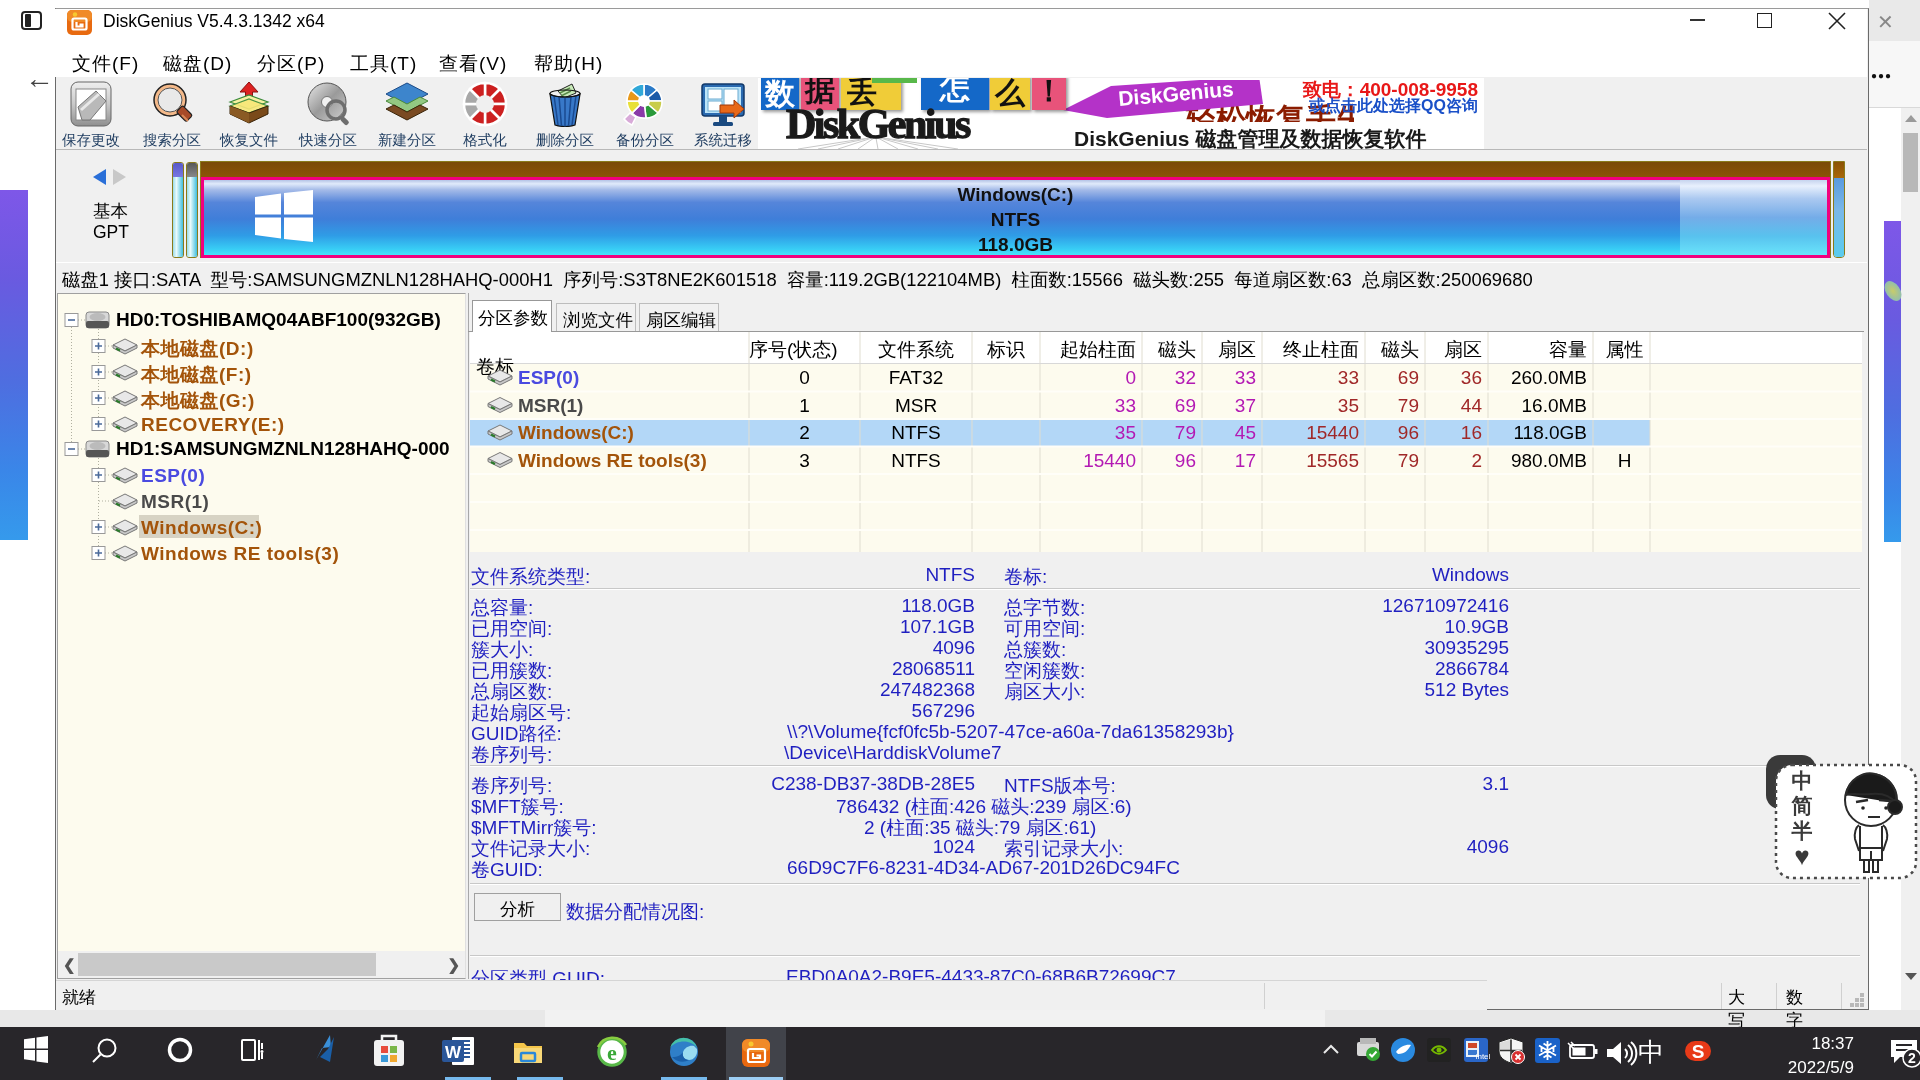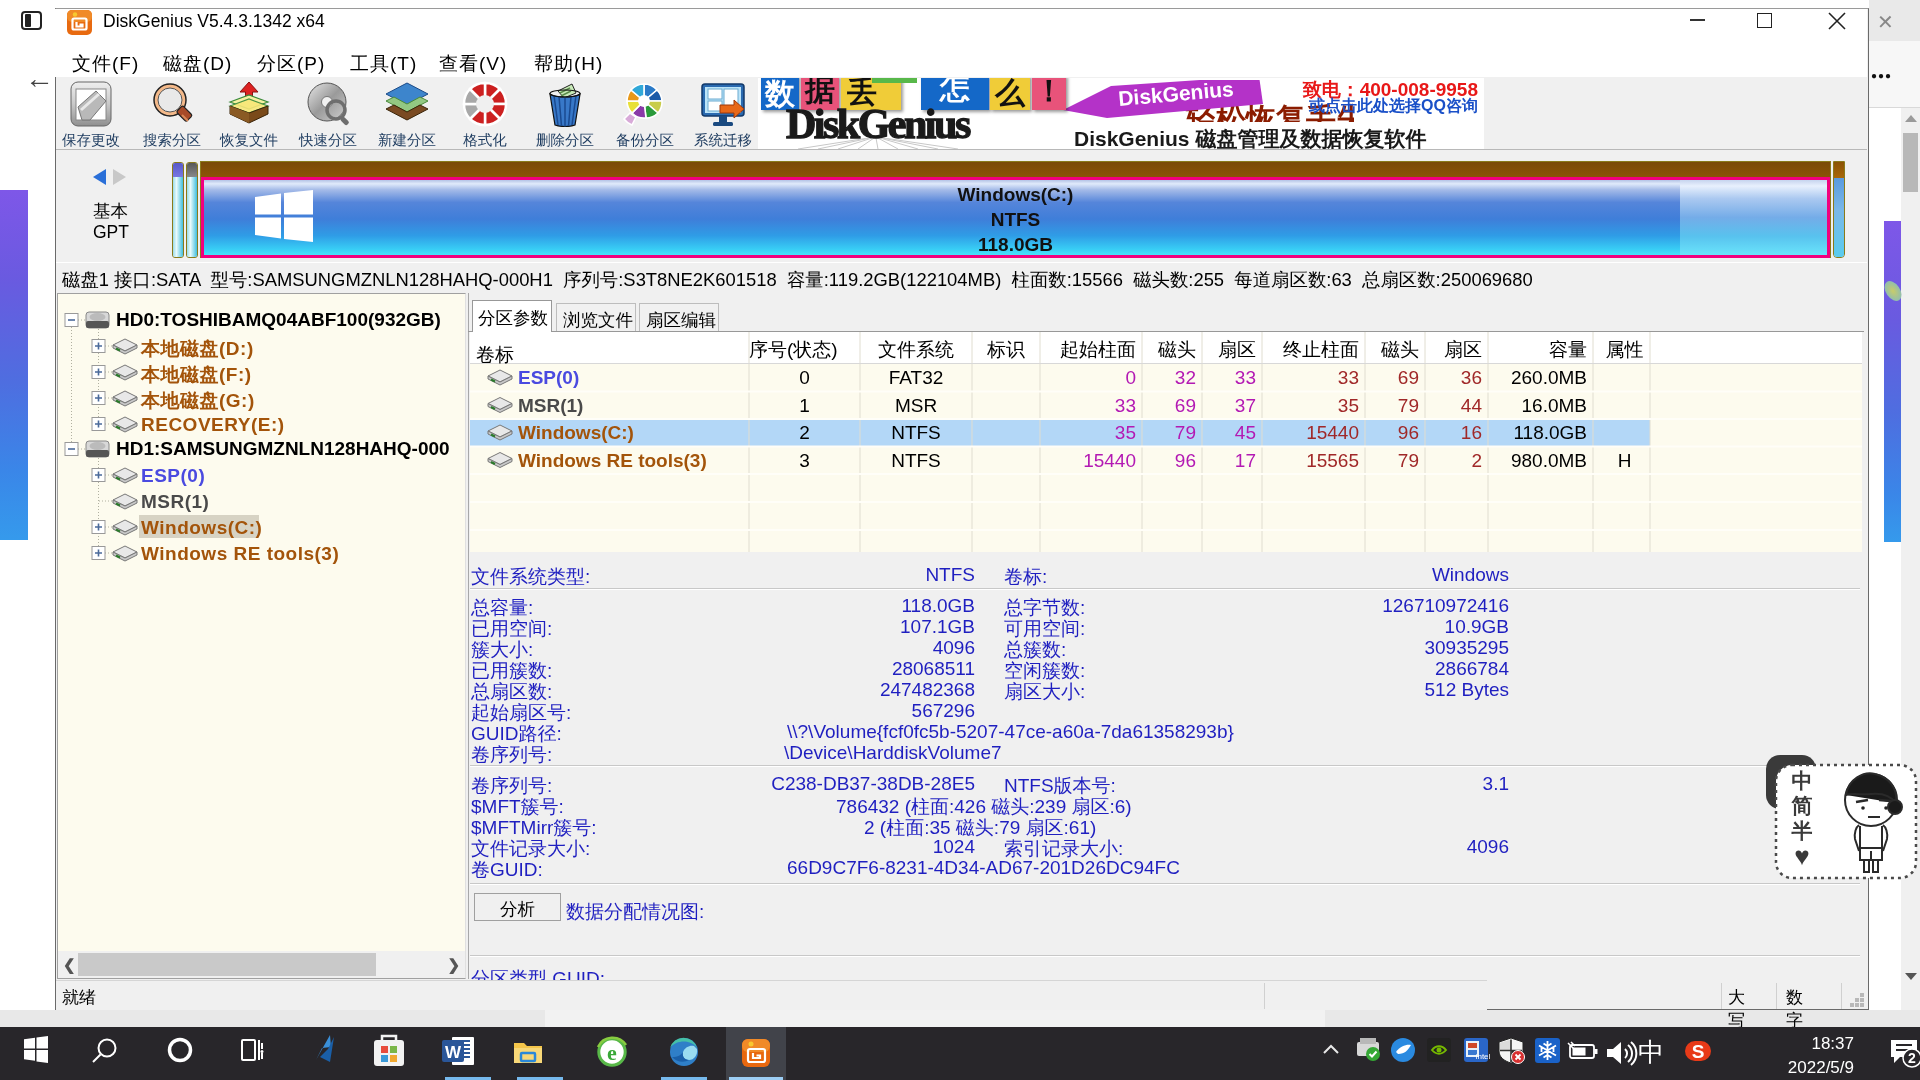--- a/index.html
+++ b/index.html
@@ -408,21 +408,21 @@
         <line x1="0" y1="87" x2="1392" y2="87"></line>
       <line x1="0" y1="114.5" x2="1392" y2="114.5"></line>
         <line x1="0" y1="142" x2="1392" y2="142"></line>
       <line x1="0" y1="170" x2="1392" y2="170"></line>
         <line x1="0" y1="198" x2="1392" y2="198"></line>
     </g>
     <line x1="0" y1="31.5" x2="1392" y2="31.5" stroke="#d8d8d8" stroke-width="1"></line>
   </svg>
   <div class="abs" style="left:0;top:0;width:1920px;height:1080px;font-size:19px;color:#000;white-space:nowrap;">
 
-    <div class="abs" style="left:476px;top:342px;">卷标</div>
+    <div class="abs" style="left:476px;top:354px;">卷标</div>
     <div class="abs" style="left:749px;top:337px;width:113px;">序号(状态)</div>
     <div class="abs" style="left:860px;top:337px;width:112px;text-align:center;">文件系统</div>
     <div class="abs" style="left:972px;top:337px;width:68px;text-align:center;">标识</div>
     <div class="abs" style="left:1010px;top:337px;width:126px;text-align:right;font-family:Liberation Mono, monospace;">起始柱面</div>
     <div class="abs" style="left:1136px;top:337px;width:60px;text-align:right;">磁头</div>
     <div class="abs" style="left:1196px;top:337px;width:60px;text-align:right;">扇区</div>
     <div class="abs" style="left:1256px;top:337px;width:103px;text-align:right;">终止柱面</div>
     <div class="abs" style="left:1359px;top:337px;width:60px;text-align:right;">磁头</div>
     <div class="abs" style="left:1419px;top:337px;width:63px;text-align:right;">扇区</div>
     <div class="abs" style="left:1482px;top:337px;width:105px;text-align:right;">容量</div>
@@ -560,20 +560,21 @@
         <s2>索引记录大小:</s2>
         <v2>4096</v2>
       </div>
     <div class="dr" style="top:857px;">
         <s1>卷GUID:</s1>
         <span class="abs" style="left:787px;">66D9C7F6-8231-4D34-AD67-201D26DC94FC</span>
       </div>
     <div class="abs grv" style="top:883px;"></div>
     <div class="dr" style="top:966px;">
         <s1>分区类型 GUID:</s1>
+        <span class="abs" style="left:786px;">EBD0A0A2-B9E5-4433-87C0-68B6B72699C7</span>
       </div>
     <div class="abs grv" style="top:955px;"></div>
   </div>
   <div class="abs" style="left:474px;top:893px;width:87px;height:28px;background:#f0f0f0;border:1px solid #a0a0a0;font-size:17.5px;color:#000;text-align:center;padding-top:3px;">分析</div>
   <div class="abs" style="left:566px;top:899px;font-size:19px;color:#1f1fc0;">数据分配情况图:</div>
   <div class="abs" id="statusbar">
     <span class="abs" style="left:6px;top:5px;">就绪</span>
     <span class="abs" style="left:1208px;top:2px;width:1px;height:26px;background:#d0d0d0;"></span>
     <span class="abs" style="left:1665px;top:2px;width:1px;height:26px;background:#d0d0d0;"></span>
     <span class="abs" style="left:1672px;top:5px;">大写</span>

